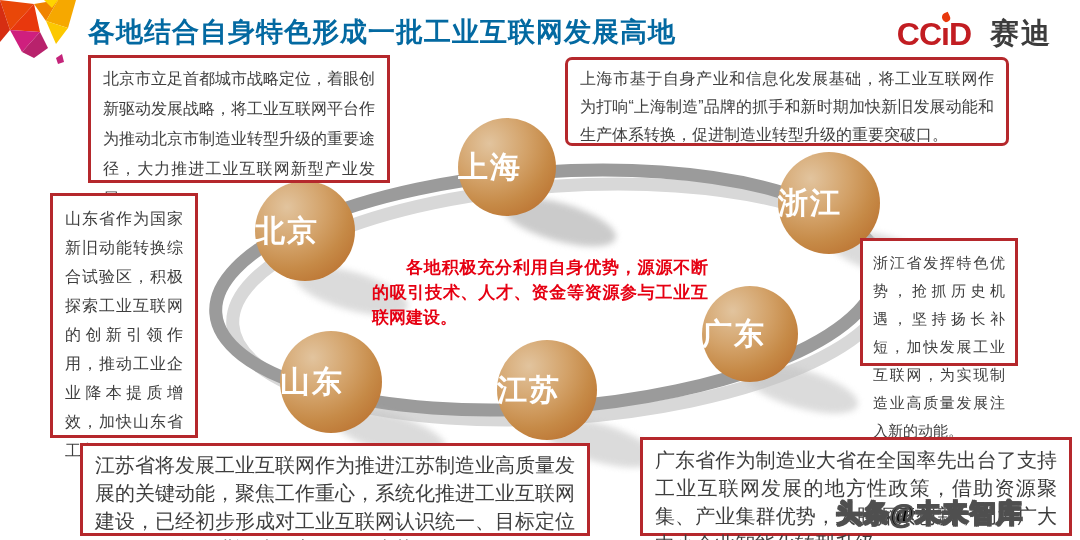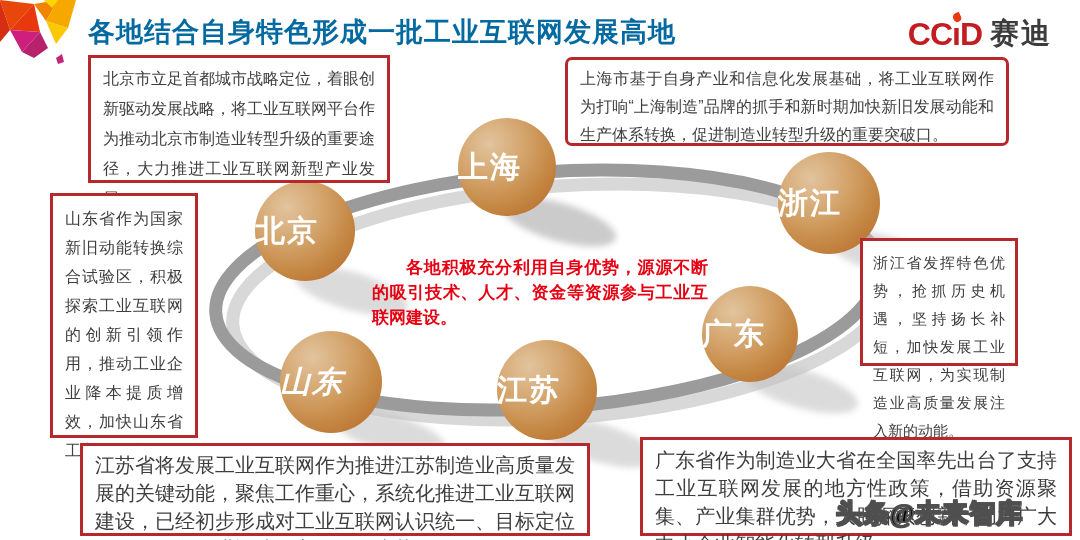--- a/index.html
+++ b/index.html
@@ -6,21 +6,21 @@
   body{
     width:1080px;height:540px;position:relative;background:#ffffff;
     font-family:"Liberation Sans","DejaVu Sans",sans-serif;overflow:hidden;
   }
   
   .poly-logo{position:absolute;left:0;top:0;width:90px;height:80px;}
   .page-title{
     position:absolute;left:88px;top:14px;width:700px;
     font-size:27px;font-weight:bold;color:#0369a1;letter-spacing:1px;
   }
-  .ccid-logo{position:absolute;right:28px;top:14px;display:flex;align-items:center;gap:8px;margin-left:27px;}
+  .ccid-logo{position:absolute;right:28px;top:14px;display:flex;align-items:center;gap:19px;margin-left:27px;}
   .ccid-en{font-size:32px;font-weight:800;color:#c21d22;letter-spacing:-1px;position:relative;}
   .ccid-i{position:relative;}
   .ccid-i::after{
     content:"";position:absolute;left:1px;top:-3px;width:8px;height:9px;
     background:#e8380d;border-radius:60% 0 55% 55%;transform:rotate(-25deg);
   }
   .ccid-cn{font-size:29px;font-weight:bold;color:#3c3c3c;letter-spacing:2px;}
   
   .ring-svg{position:absolute;left:0;top:0;width:1080px;height:540px;z-index:1;}
   
@@ -104,21 +104,21 @@
   </div>
 <div class="node" style="left:778px;top:152px;width:102px;height:102px;">
     <span>浙江</span>
   </div>
 <div class="node" style="left:702px;top:286px;width:96px;height:96px;">
     <span>广东</span>
   </div>
 <div class="node" style="left:497px;top:340px;width:100px;height:100px;">
     <span>江苏</span>
   </div>
-<div class="node" style="left:280px;top:331px;width:102px;height:102px;font-style:italic;">
+<div class="node" style="left:280px;top:331px;width:102px;height:102px;">
     <span>山东</span>
   </div>
 
 <div class="center-note">各地积极充分利用自身优势，源源不断的吸引技术、人才、资金等资源参与工业互联网建设。</div>
 
 <div class="tbox box-beijing">
     <p>北京市立足首都城市战略定位，着眼创新驱动发展战略，将工业互联网平台作为推动北京市制造业转型升级的重要途径，大力推进工业互联网新型产业发展。</p>
   </div>
 <div class="tbox box-shanghai">
     <p>上海市基于自身产业和信息化发展基础，将工业互联网作为打响“上海制造”品牌的抓手和新时期加快新旧发展动能和生产体系转换，促进制造业转型升级的重要突破口。</p>

